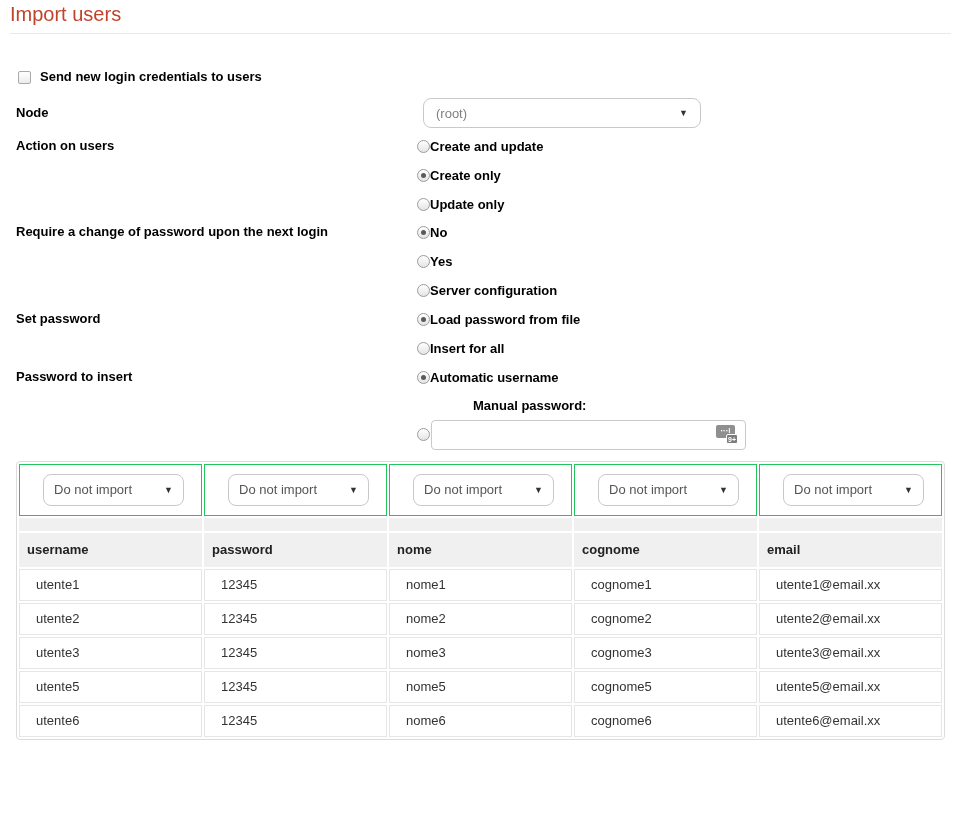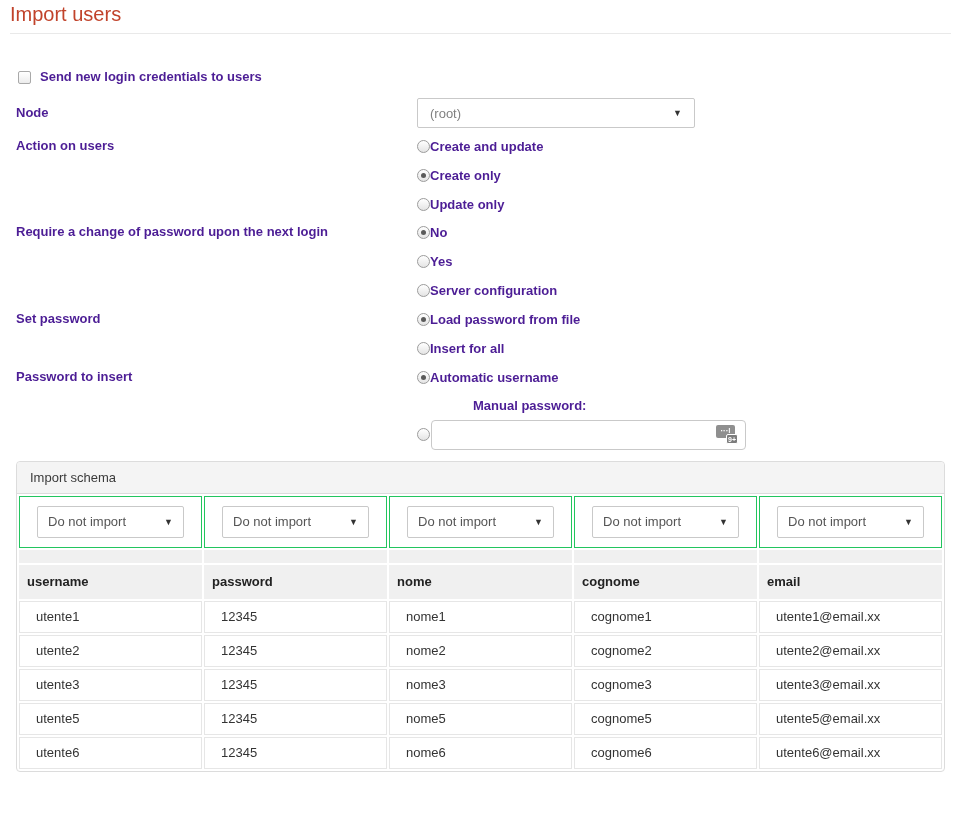--- a/index.html
+++ b/index.html
@@ -10,37 +10,37 @@
     color: #1b1b1b; position: relative; overflow: hidden;
   }
   .page-title {
     position: absolute; left: 10px; top: 3px;
     font-size: 20px; font-weight: 400; color: #c1432b;
   }
   .title-rule {
     position: absolute; left: 10px; right: 10px; top: 33px;
     border: 0; border-top: 1px solid #e9e9e9; height: 0;
   }
-  .lbl { font-size: 13px; font-weight: 700; color: #4c1d95; line-height: 16px; }
+  .lbl { font-size: 13px; font-weight: 700; color: #000000; line-height: 16px; }
 
   
   .chk-row { position: absolute; left: 18px; top: 69px; display: flex; align-items: center; gap: 9px; }
   .checkbox {
     width: 13px; height: 13px; border: 1px solid #a9a9a9; border-radius: 2px;
     background: linear-gradient(#ffffff, #ececec); cursor: pointer; flex: none;
   }
 
   
   .form-label { position: absolute; left: 16px; width: 390px; }
 
   
   .select {
     display: flex; align-items: center; justify-content: space-between;
-    background: #ffffff; border: 1px solid #c9c9c9; border-radius: 2px;
-    padding: 0 12px; cursor: pointer; font-size: 13px; color: #808080;
+    background: #ffffff; border: 1px solid #c9c9c9; border-radius: 8px;
+    padding: 0 12px; cursor: pointer; font-size: 13px; color: #808080; margin-left: 6px;
   }
   .select .caret { font-size: 9px; color: #333; flex: none; margin-left: 6px; }
   .node-select { position: absolute; left: 417px; top: 98px; width: 278px; height: 30px; }
 
   
   .radio-group { position: absolute; left: 417px; }
   .radio-row { height: 29px; display: flex; align-items: center; cursor: pointer; }
   .radio {
     width: 13px; height: 13px; border-radius: 50%; border: 1px solid #9c9c9c;
     background: linear-gradient(#ffffff, #e4e4e4); position: relative; flex: none;
@@ -168,21 +168,20 @@
 <span class="radio manual-radio"></span>
 <div class="manual-input-wrap">
   <input class="manual-input" type="text" value="" style="">
   <span class="pw-icon">
     <span class="pw-main">···ǀ</span>
     <span class="pw-badge">9+</span>
   </span>
 </div>
 
 <div class="panel">
-  <div class="panel-header">Import schema</div>
   <table class="schema">
     <tbody>
         <tr class="select-row">
       <td>
             <div class="select cell-select">
         <span>Do not import</span>
         <span class="caret">▼</span>
             </div>
           </td>
       <td>

